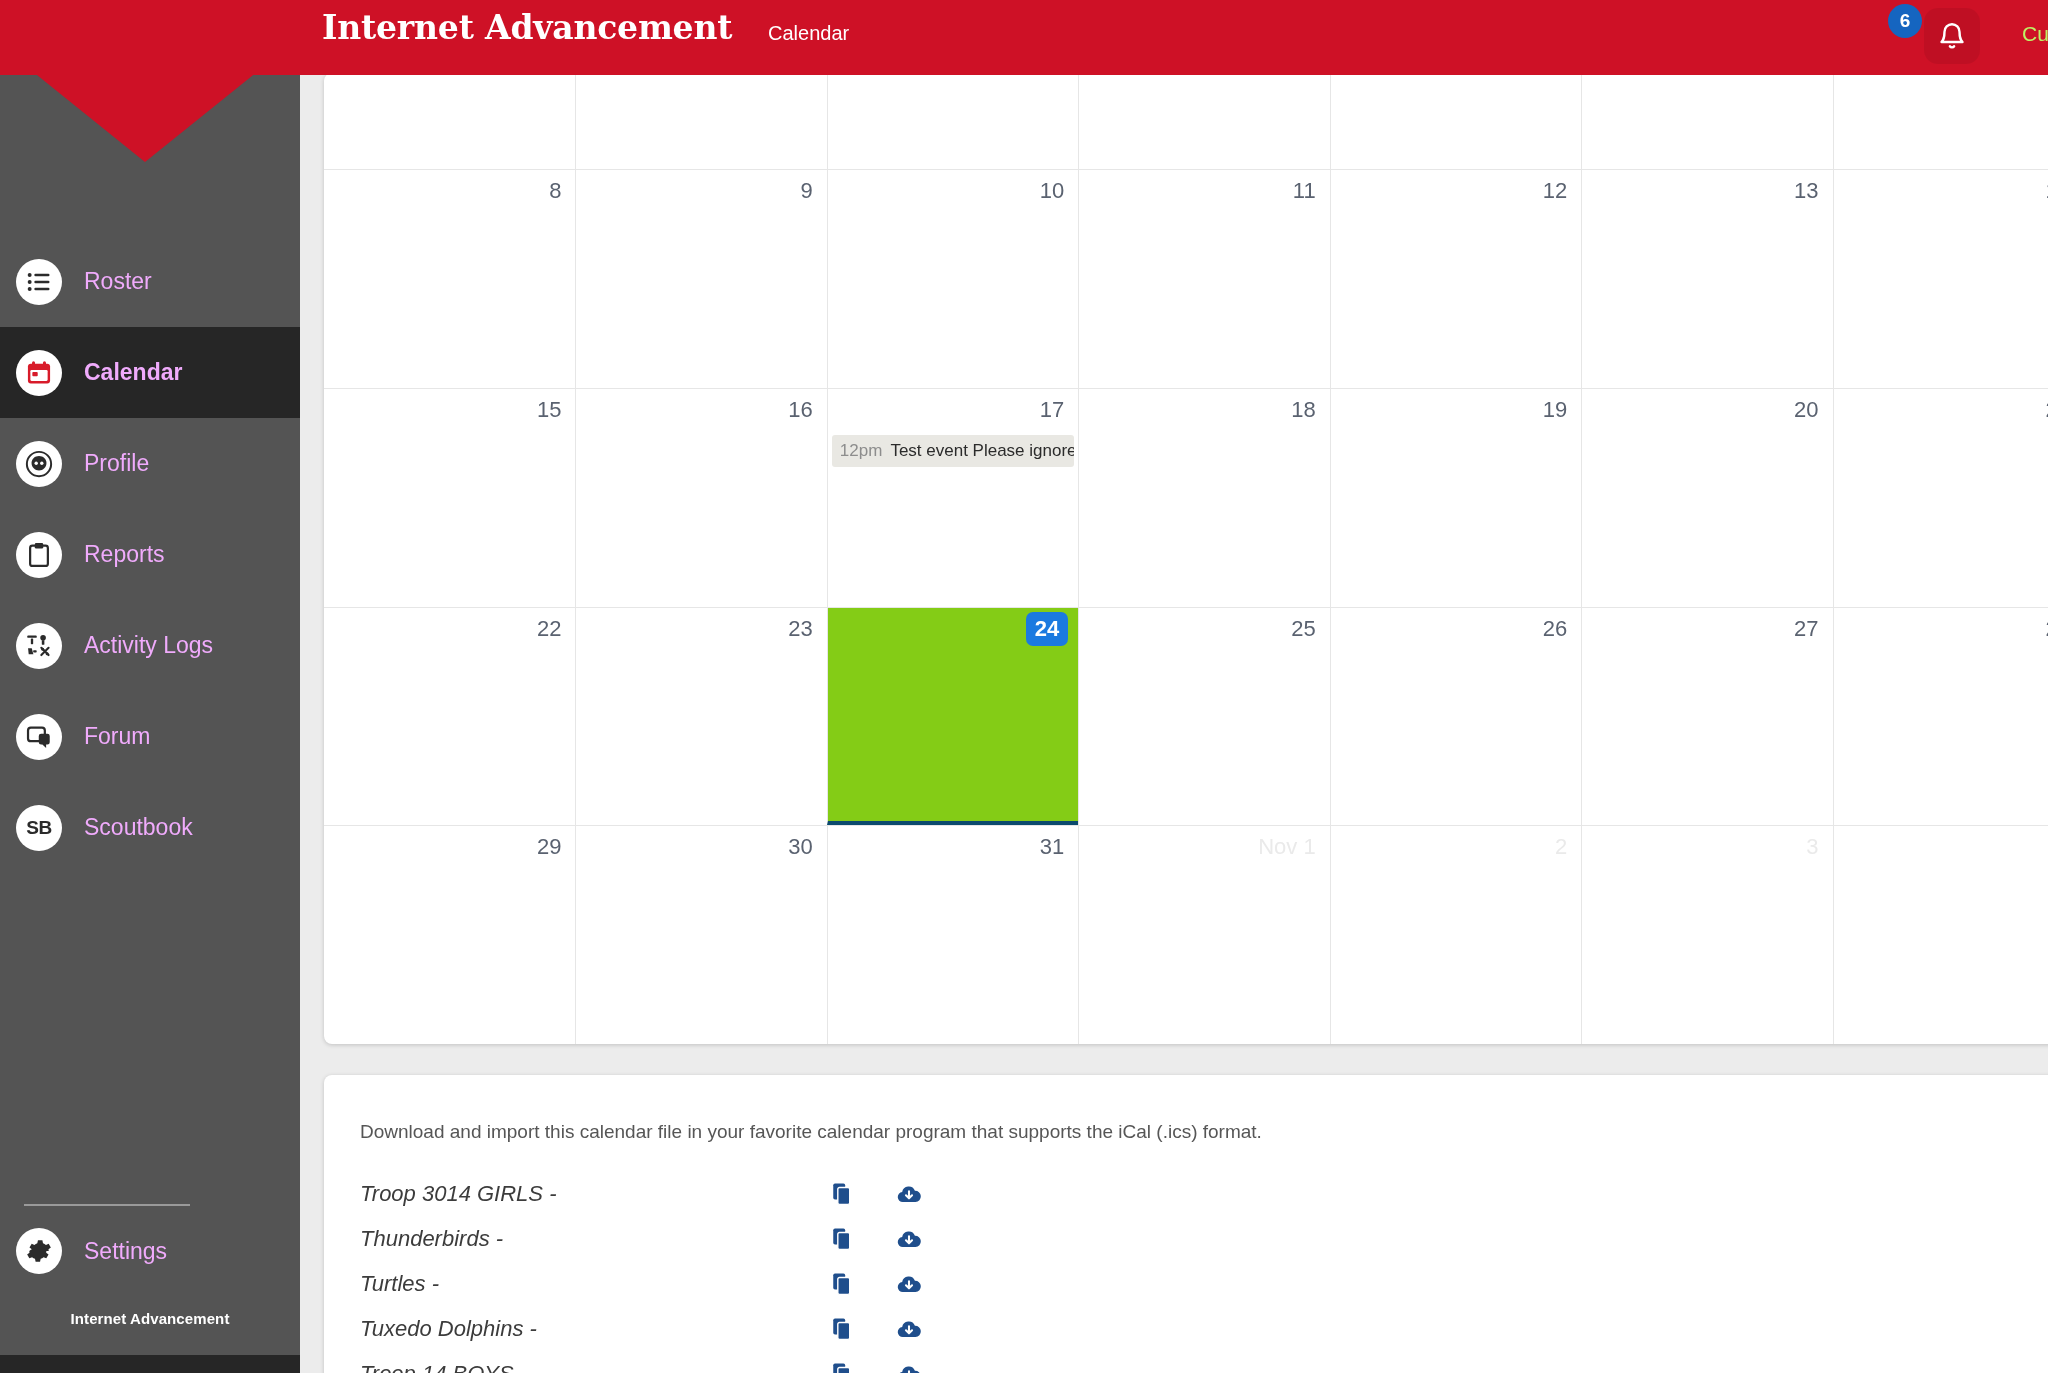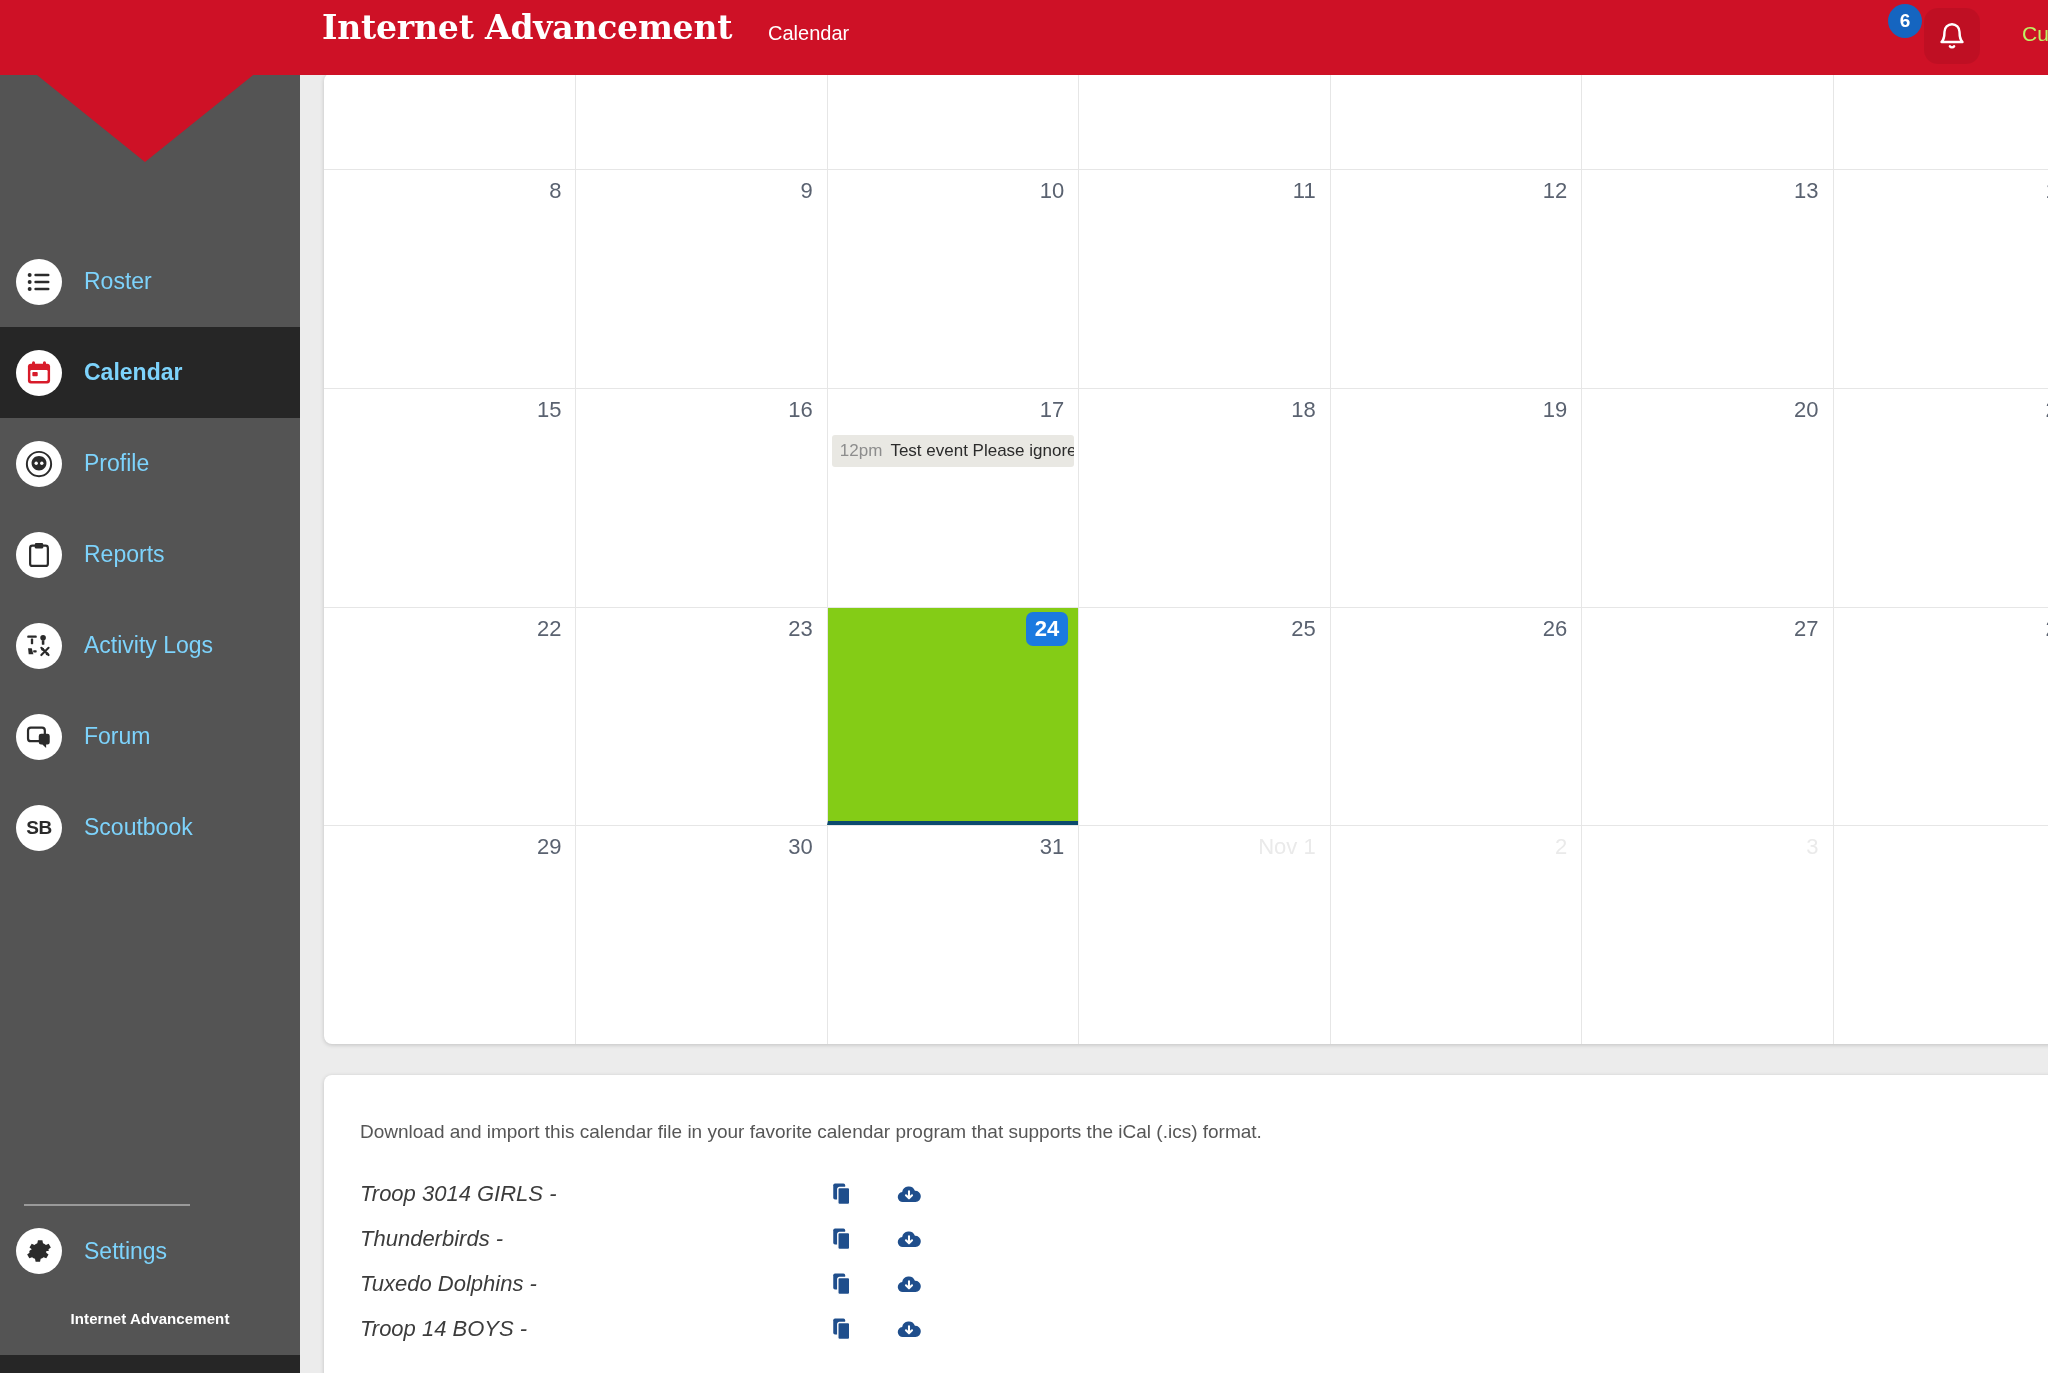--- a/index.html
+++ b/index.html
@@ -90,21 +90,21 @@
     background: #ffffff;
     display: flex; align-items: center; justify-content: center;
     flex: 0 0 auto;
   }
   .nav-icon svg { width: 28px; height: 28px; display: block; }
   .nav-icon .sb-text {
     font-size: 19px; font-weight: 700; color: #2b2b2b; letter-spacing: -0.5px;
   }
   .nav-label {
     margin-left: 22px;
-    font-size: 23px; color: #7dd3fc; font-weight: 400;
+    font-size: 23px; color: #f0abfc; font-weight: 400;
     white-space: nowrap;
   }
   .nav-item.active .nav-label { font-weight: 700; }
 
   .sidebar-bottom { position: absolute; left: 0; bottom: 46px; width: 300px; z-index: 3; }
   .sb-divider {
     height: 2px; background: #9a9a9a;
     margin: 0 110px 0 24px;
   }
   .settings-item {
@@ -459,20 +459,37 @@
               <span class="ical-btn">
                 <svg viewBox="0 0 24 24" fill="#1f4e8c">
                   <path d="M6.2 19.4a4.6 4.6 0 0 1-.5-9.17 6.1 6.1 0 0 1 11.75-1.2A4.3 4.3 0 0 1 18 19.4z"></path>
                   <path d="M12 9.4v6.2M9.2 13.2L12 16l2.8-2.8" stroke="#ffffff" stroke-width="1.9" fill="none" stroke-linecap="round" stroke-linejoin="round"></path>
                 </svg>
               </span>
             </div>
           </div>
           <div class="ical-row">
             <div class="ical-name">Thunderbirds -</div>
+            <div class="ical-actions">
+              <span class="ical-btn">
+                <svg viewBox="0 0 24 24" fill="#1f4e8c">
+                  <rect x="3" y="2.4" width="11" height="14.6" rx="1.6"></rect>
+                  <rect x="7.2" y="6" width="11" height="15.6" rx="1.6" stroke="#ffffff" stroke-width="1.3"></rect>
+                </svg>
+              </span>
+              <span class="ical-btn">
+                <svg viewBox="0 0 24 24" fill="#1f4e8c">
+                  <path d="M6.2 19.4a4.6 4.6 0 0 1-.5-9.17 6.1 6.1 0 0 1 11.75-1.2A4.3 4.3 0 0 1 18 19.4z"></path>
+                  <path d="M12 9.4v6.2M9.2 13.2L12 16l2.8-2.8" stroke="#ffffff" stroke-width="1.9" fill="none" stroke-linecap="round" stroke-linejoin="round"></path>
+                </svg>
+              </span>
+            </div>
+          </div>
+          <div class="ical-row">
+            <div class="ical-name">Turtles -</div>
             <div class="ical-actions">
               <span class="ical-btn">
                 <svg viewBox="0 0 24 24" fill="#1f4e8c">
                   <rect x="3" y="2.4" width="11" height="14.6" rx="1.6"></rect>
                   <rect x="7.2" y="6" width="11" height="15.6" rx="1.6" stroke="#ffffff" stroke-width="1.3"></rect>
                 </svg>
               </span>
               <span class="ical-btn">
                 <svg viewBox="0 0 24 24" fill="#1f4e8c">
                   <path d="M6.2 19.4a4.6 4.6 0 0 1-.5-9.17 6.1 6.1 0 0 1 11.75-1.2A4.3 4.3 0 0 1 18 19.4z"></path>

